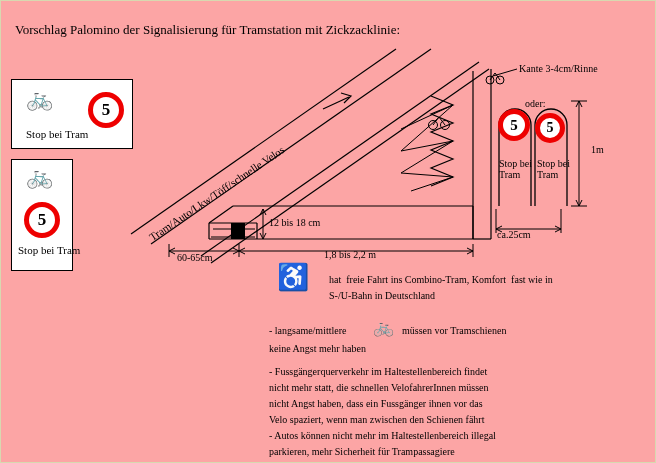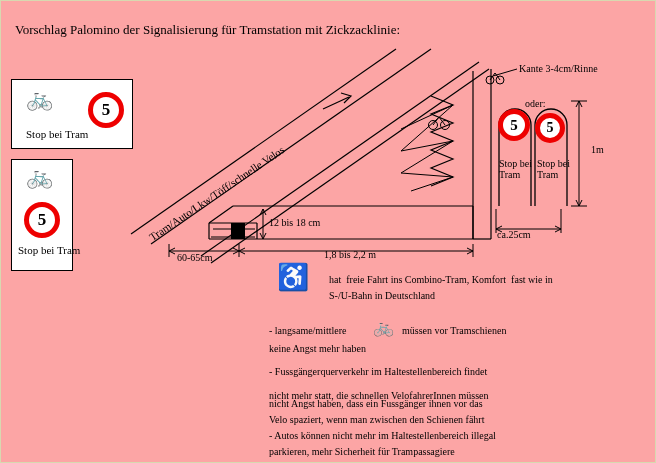--- a/index.html
+++ b/index.html
@@ -207,19 +207,19 @@
   <div style="position:absolute; left:276px; top:264px; font-size:26px; line-height:26px;">♿</div>
   <div class="txt" style="left:328px; top:272px;">hat  freie Fahrt ins Combino-Tram, Komfort  fast wie in</div>
   <div class="txt" style="left:328px; top:288px;">S-/U-Bahn in Deutschland</div>
 
   <div class="txt" style="left:268px; top:323px;">- langsame/mittlere </div>
   <div style="position:absolute; left:372px; top:318px; font-size:17px; line-height:17px;">🚲</div>
   <div class="txt" style="left:396px; top:323px;">  müssen vor Tramschienen</div>
   <div class="txt" style="left:268px; top:341px;text-align:right;">keine Angst mehr haben</div>
 
   <div class="txt" style="left:268px; top:364px;">- Fussgängerquerverkehr im Haltestellenbereich findet</div>
-  <div class="txt" style="left:268px; top:388px;">nicht mehr statt, die schnellen VelofahrerInnen müssen</div>
+  <div class="txt" style="left:268px; top:380px;">nicht mehr statt, die schnellen VelofahrerInnen müssen</div>
   <div class="txt" style="left:268px; top:412px;">Velo spaziert, wenn man zwischen den Schienen fährt</div>
   <div class="txt" style="left:268px; top:396px;">nicht Angst haben, dass ein Fussgänger ihnen vor das</div>
   <div class="txt" style="left:268px; top:428px;">- Autos können nicht mehr im Haltestellenbereich illegal</div>
   <div class="txt" style="left:268px; top:444px;">parkieren, mehr Sicherheit für Trampassagiere</div>
 
 </div>
 
 </body></html>

